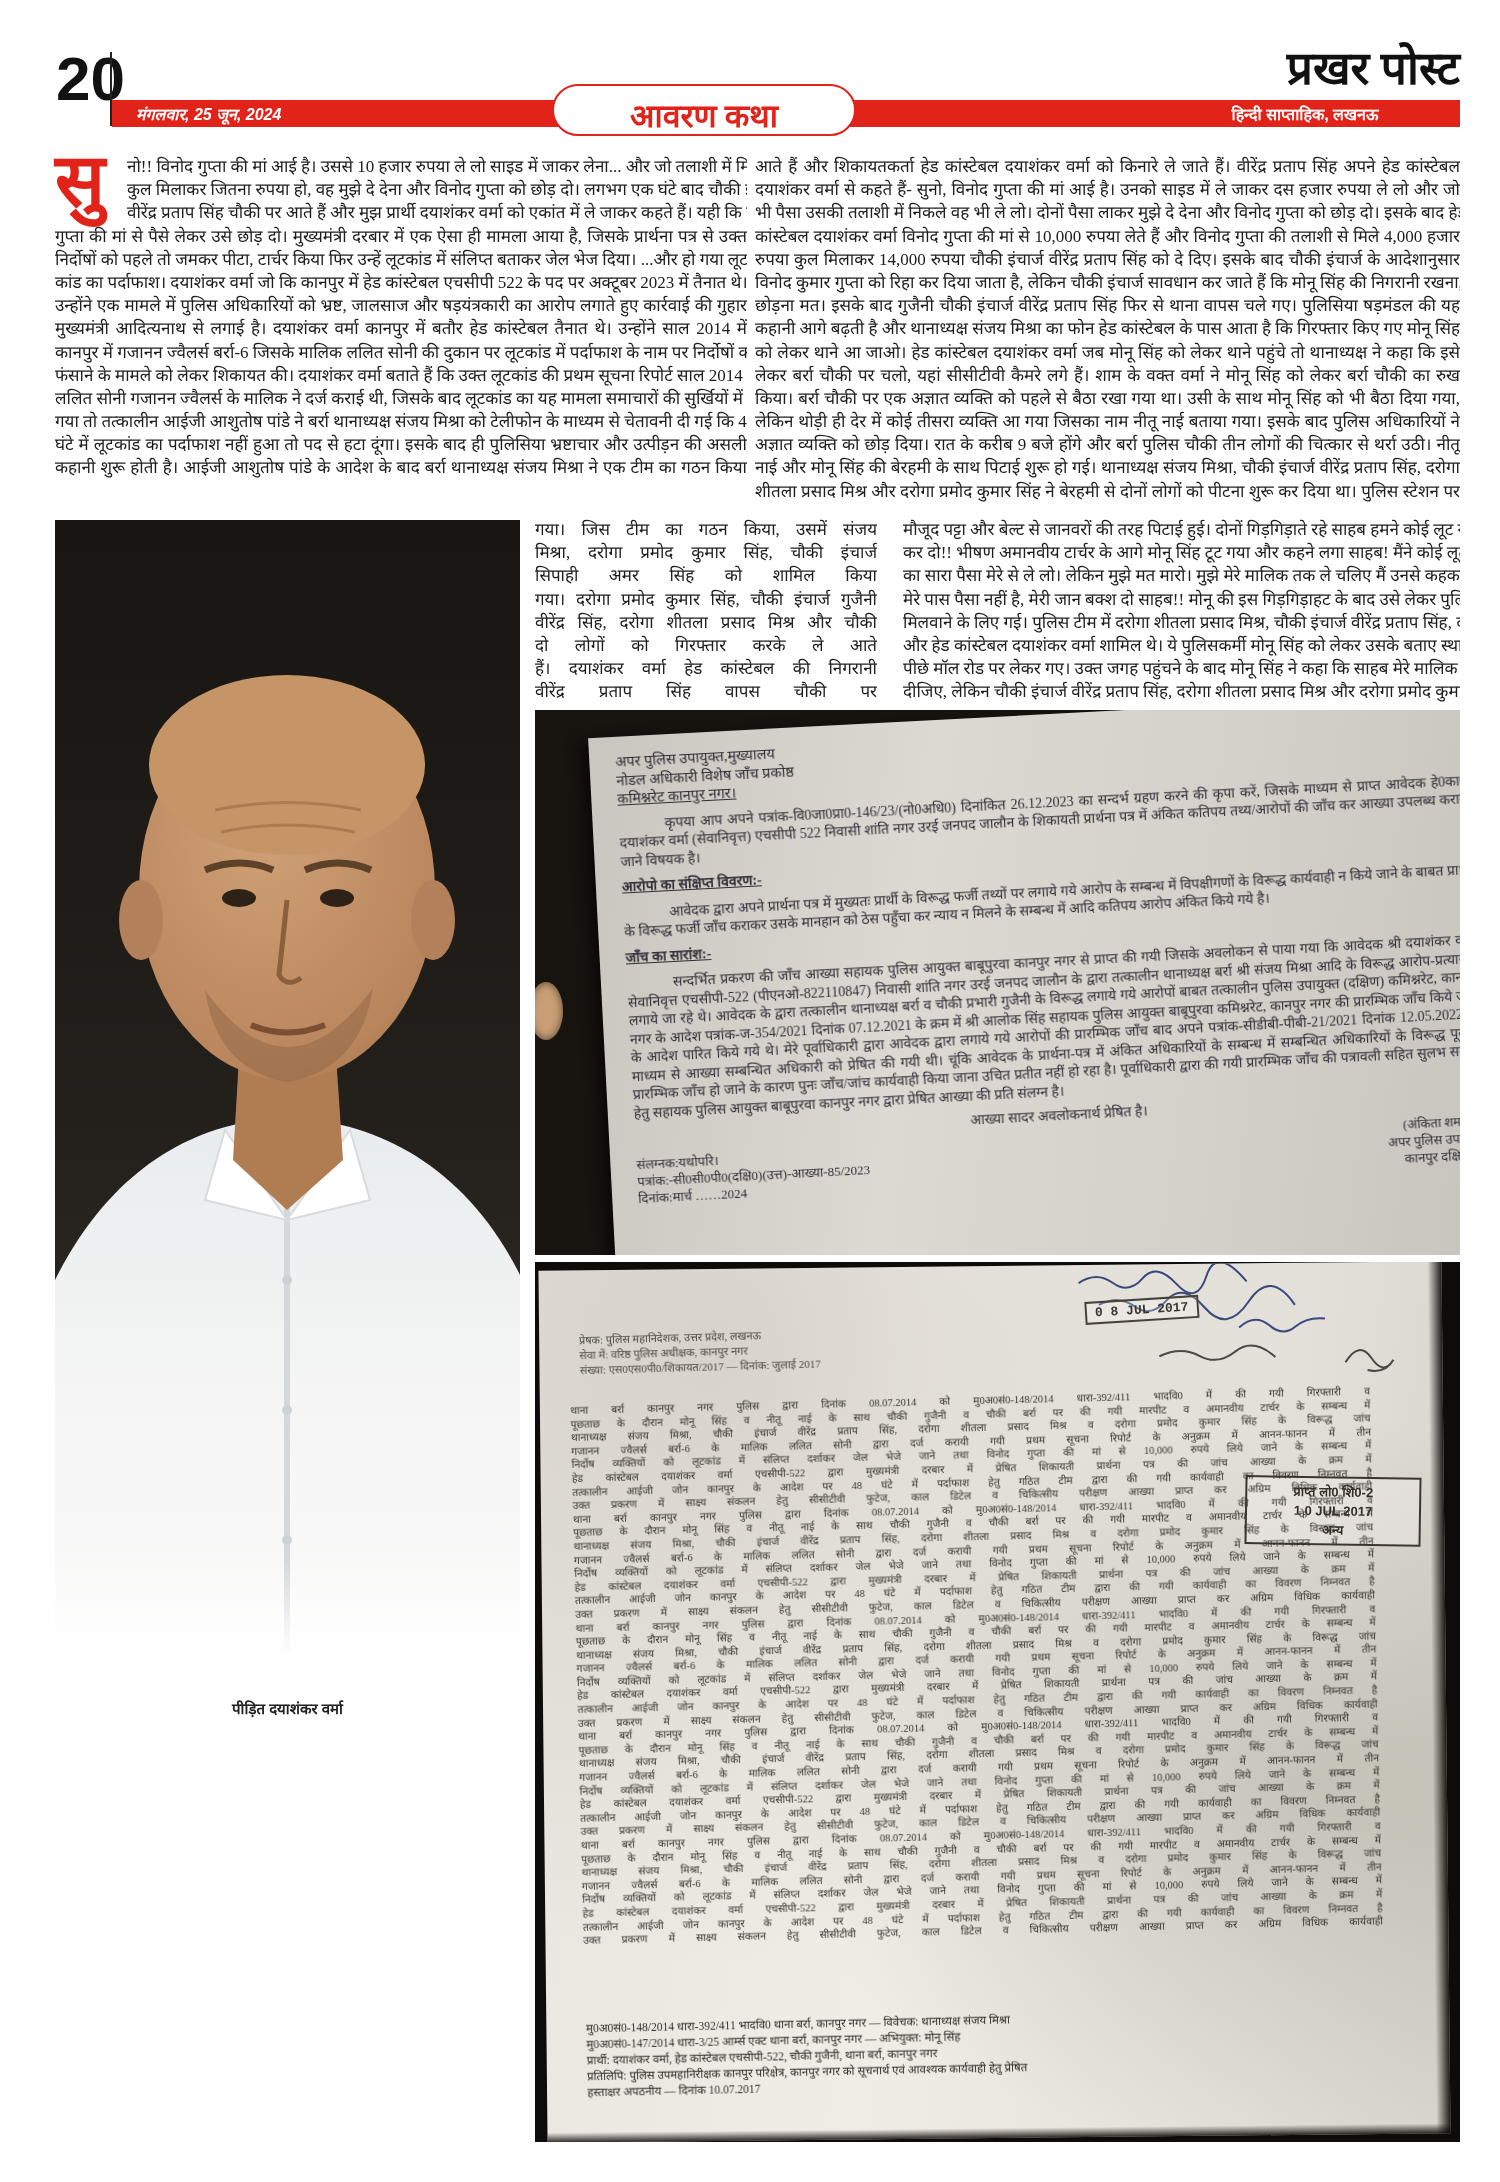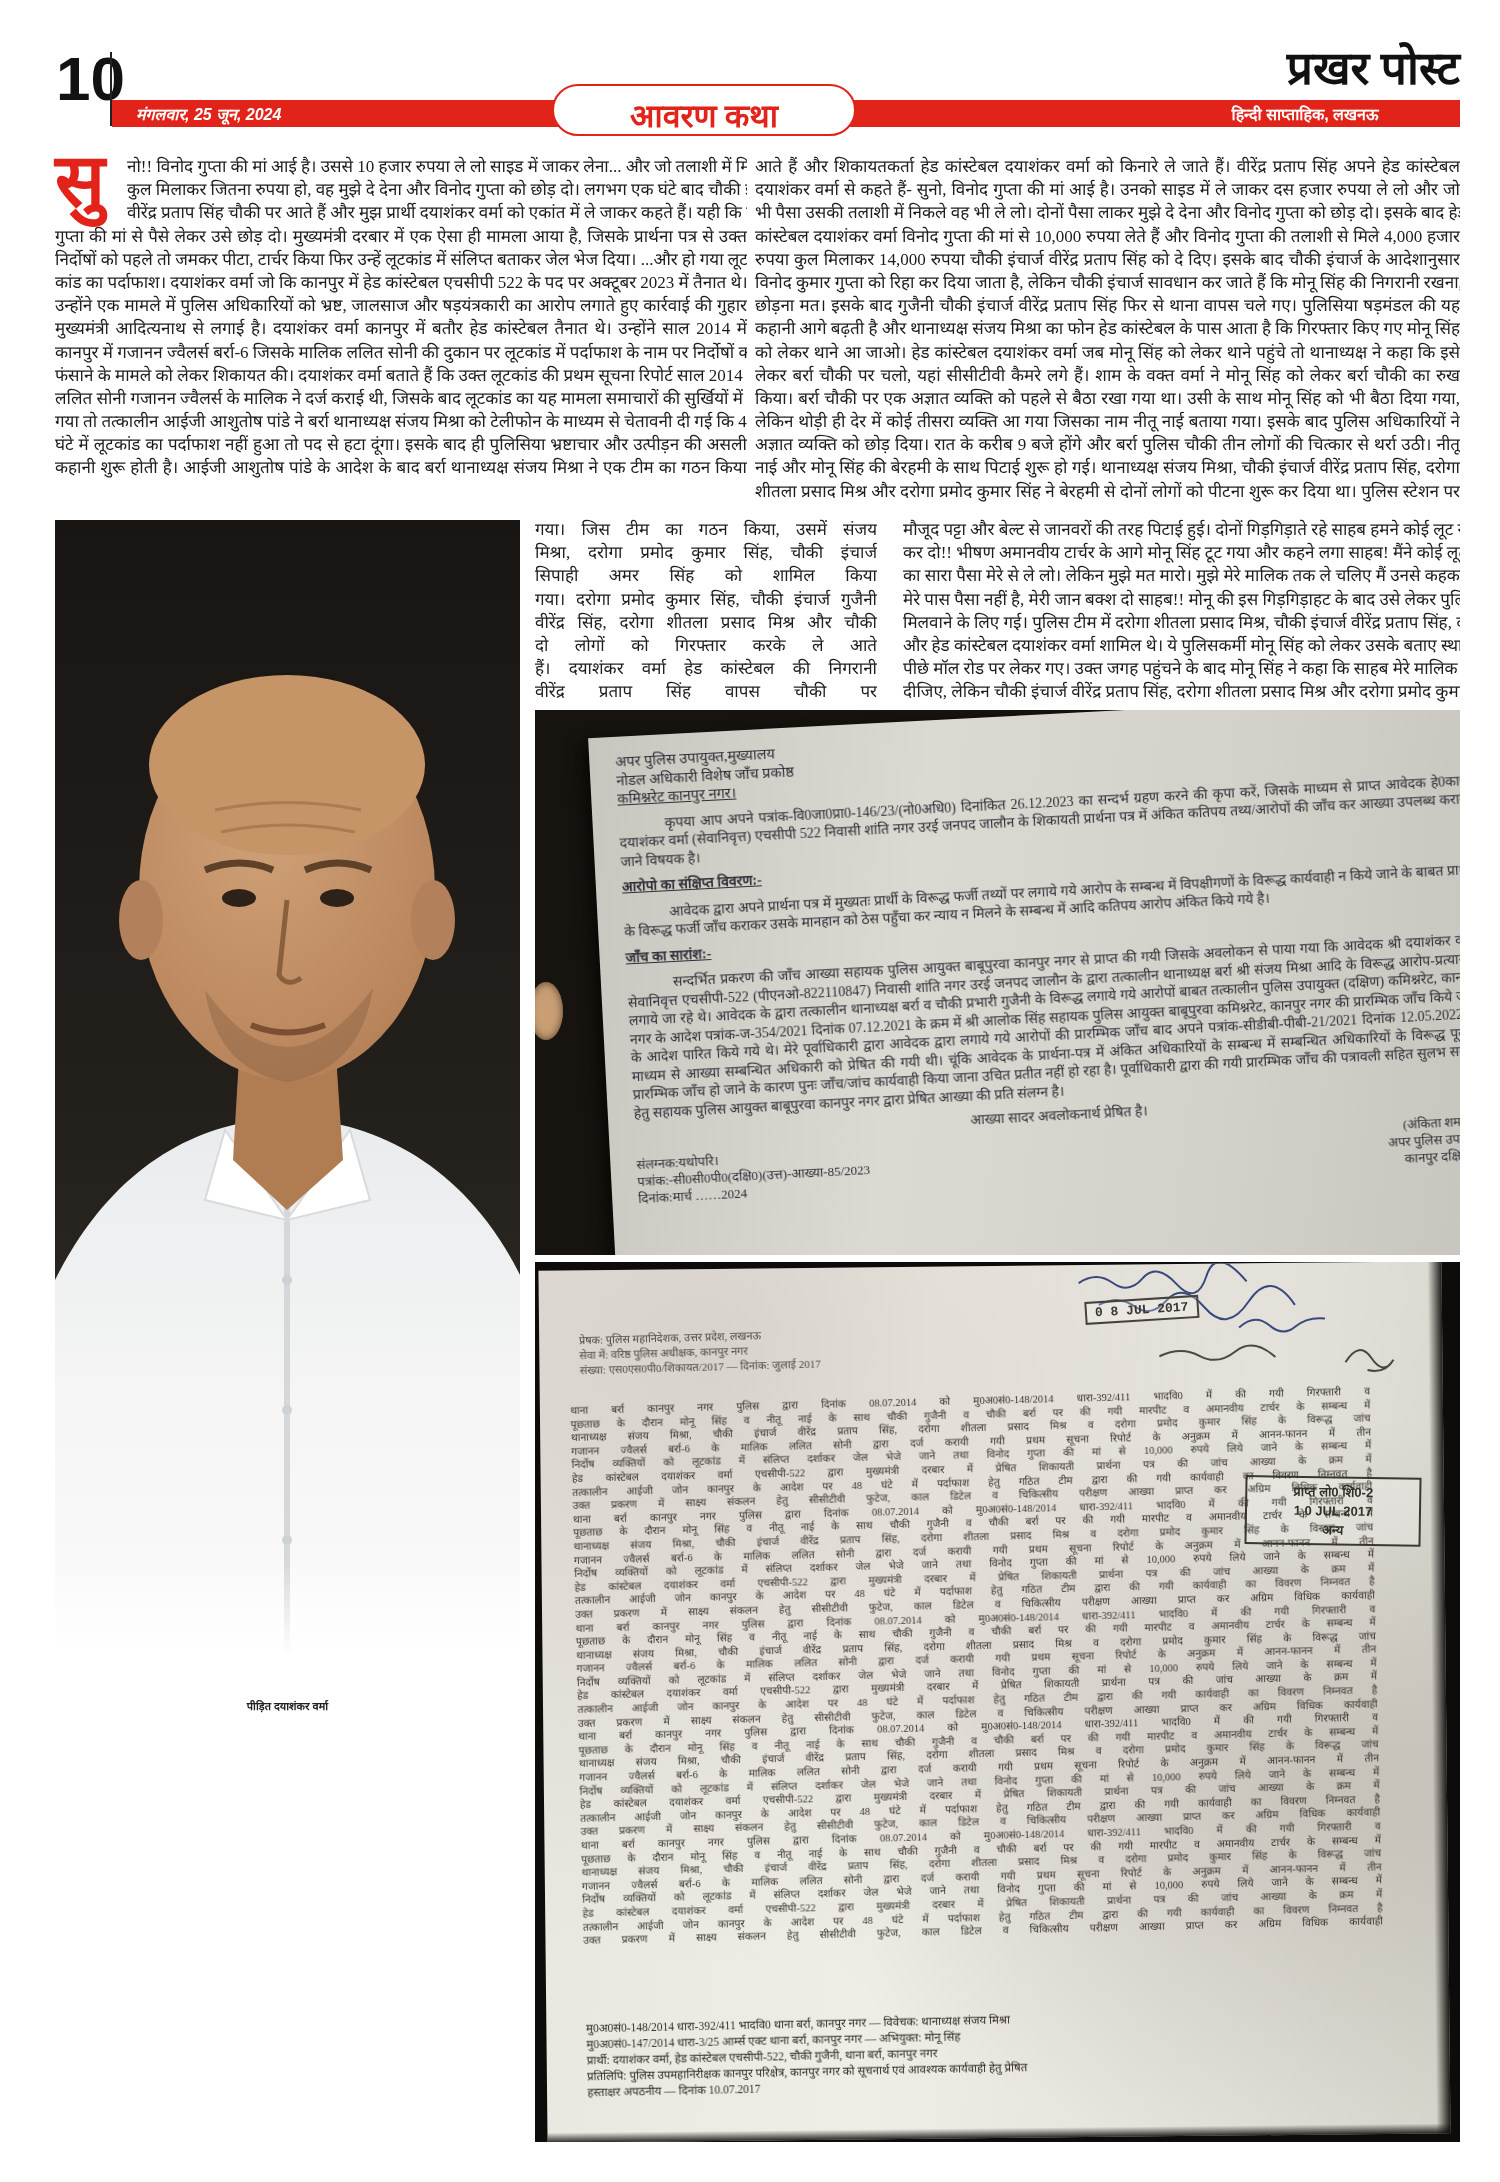--- a/index.html
+++ b/index.html
@@ -32,21 +32,21 @@
   #colD{left:903px;top:518px;width:557px;}
   #colA .tline:nth-child(-n+3){padding-left:72px;}
   .dropcap{position:absolute;left:55px;top:150px;font-size:74px;line-height:0.85;
            font-weight:bold;color:#e2231a;}
 
   
   .photo{position:absolute;left:55px;top:520px;width:465px;height:1150px;}
   .photo-fade{position:absolute;left:55px;top:1560px;width:465px;height:112px;
       background:linear-gradient(to bottom, rgba(255,255,255,0), #ffffff 85%);}
   .caption{position:absolute;left:55px;top:1698px;width:465px;text-align:center;
-      font-family:"Liberation Sans",sans-serif;font-weight:bold;font-size:11px;color:#222;}
+      font-family:"Liberation Sans",sans-serif;font-weight:bold;font-size:15px;color:#222;}
 
   
   .doc1{position:absolute;left:535px;top:710px;width:925px;height:545px;background:#17130f;overflow:hidden;}
   .doc1 .paper{position:absolute;left:52px;top:-14px;width:895px;height:585px;
       background:linear-gradient(100deg,#c9c5bf,#dcd8d2 35%,#d3cfc9 70%,#c6c2bc);
       transform:rotate(-3deg);transform-origin:90% 0;box-shadow:-8px 4px 14px rgba(0,0,0,.55);}
   .doc1 .paper-inner{position:absolute;left:26px;top:16px;right:20px;
       font-size:14px;line-height:18.5px;color:#2e2d35;filter:blur(.25px);}
   .d1-head{font-size:14.5px;}
   .d1-head div:last-child{text-decoration:underline;}
@@ -83,21 +83,21 @@
       font-size:13px;font-weight:bold;line-height:19px;padding:4px 2px;transform:rotate(1.5deg);
       background:rgba(255,255,255,.25);}
   .edge-dark-r{position:absolute;right:0;top:0;width:14px;height:100%;
       background:linear-gradient(to left, rgba(10,8,6,.9), transparent);}
   .edge-dark-b{position:absolute;left:0;bottom:0;width:100%;height:10px;
       background:linear-gradient(to top, rgba(10,8,6,.85), transparent);}
 </style>
 </head>
 <body>
 
-<div class="pageno">10</div>
+<div class="pageno">20</div>
 <div class="pagerule"></div>
 <div class="redbar"></div>
 <div class="date-on-bar">मंगलवार, 25 जून, 2024</div>
 <div class="section-pill">
   <span>आवरण कथा</span>
 </div>
 <div class="logo">प्रखर पोस्ट</div>
 <div class="logo-sub">हिन्दी साप्ताहिक, लखनऊ</div>
 
 <div class="dropcap">सु</div>

